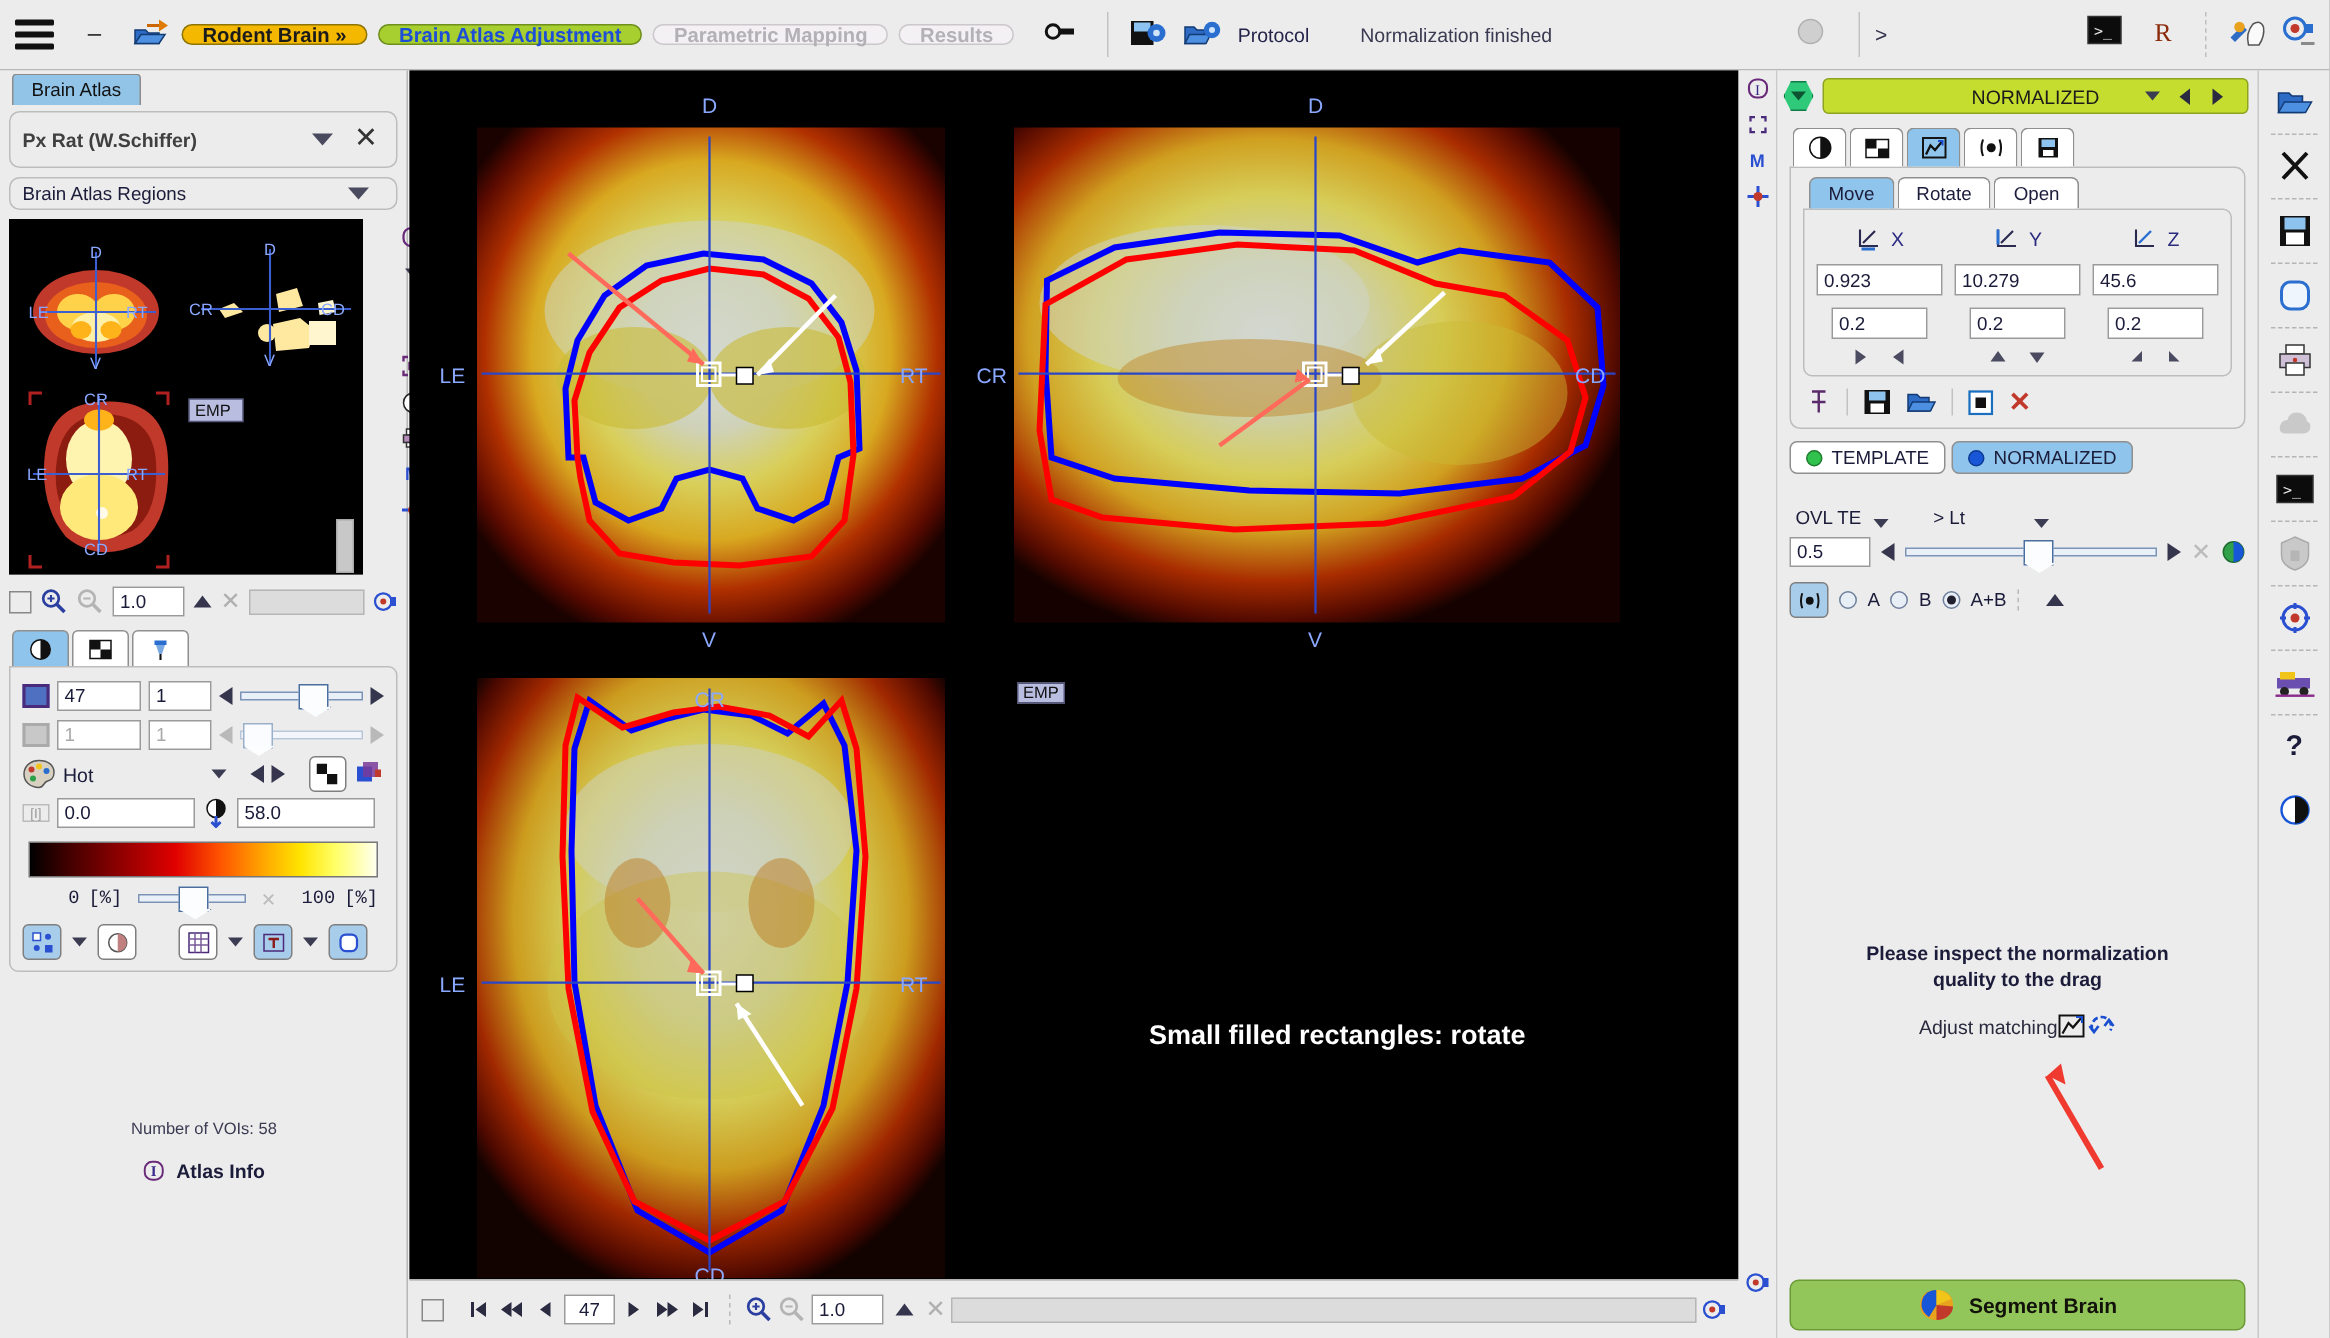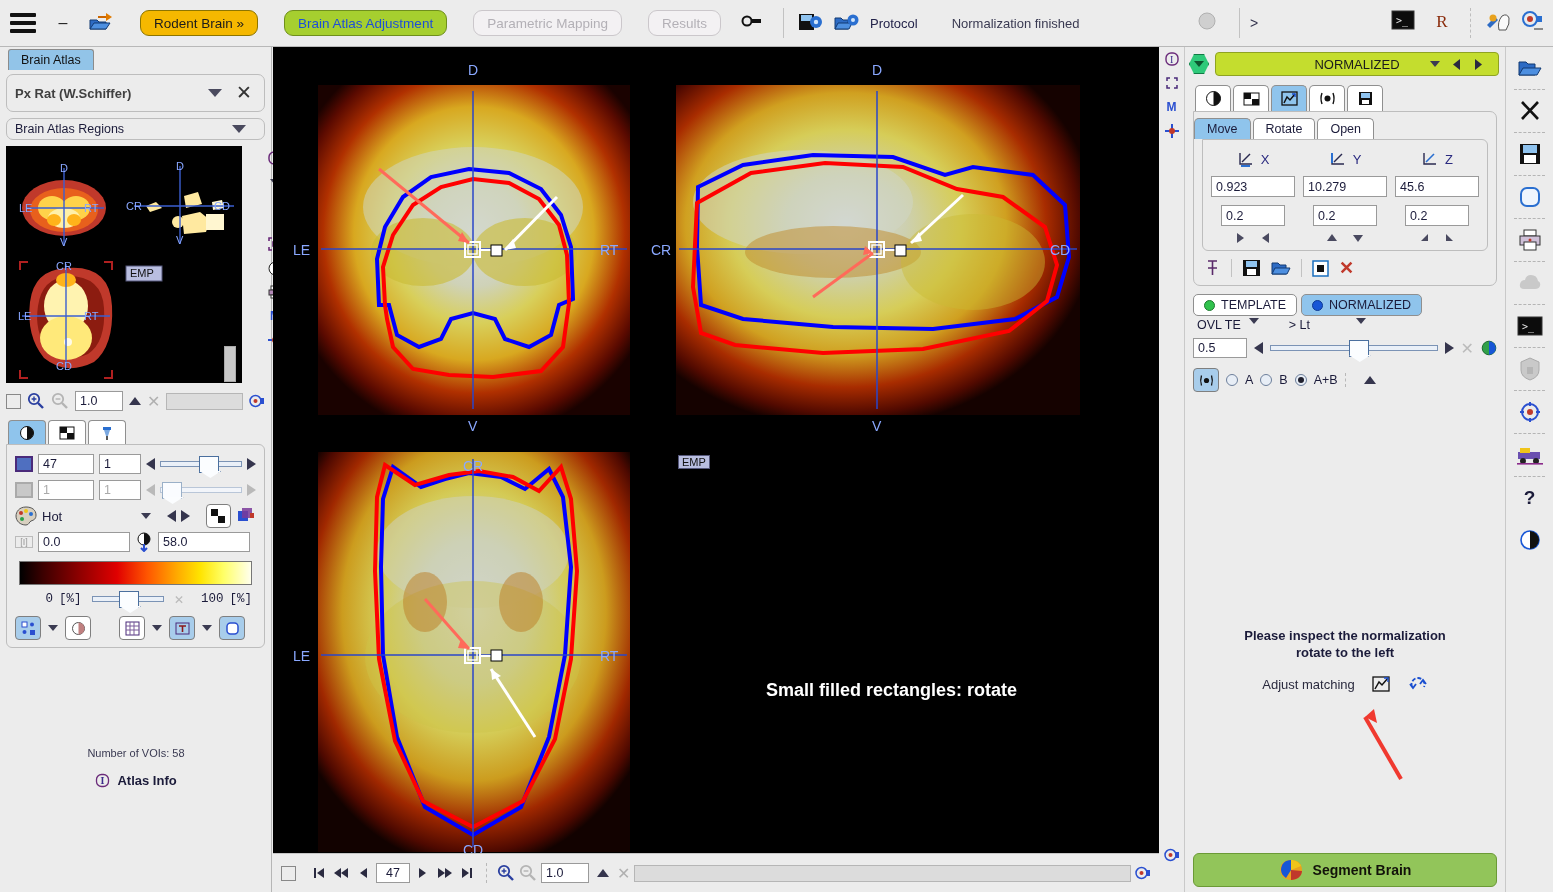--- a/index.html
+++ b/index.html
@@ -20,22 +20,22 @@
     background: #ececec; border-bottom: 1px solid #b8b8b8;
     display: flex; align-items: center;
   }
   .hamburger { width: 26px; height: 20px; margin-left: 10px; display: flex; flex-direction: column;
                justify-content: space-between; cursor: pointer; }
   .hamburger i { display:block; height: 4px; background: #111; border-radius: 1px; }
   .minico { width: 26px; margin-left: 14px; text-align: center; color: #222; font-size: 16px; line-height: 8px;}
   .openico { margin-left: 12px; width: 26px; height: 24px; position: relative; }
 
   .stepbtn {
-    height: 26px; border-radius: 9px; padding: 0 13px; display: flex; align-items: center;
-    font-weight: normal; font-size: 13.5px; border: 1px solid #9a9a9a; margin-left: 26px;
+    height: 14px; border-radius: 9px; padding: 0 13px; display: flex; align-items: center;
+    font-weight: bold; font-size: 13.5px; border: 1px solid #9a9a9a; margin-left: 7px;
     cursor: pointer; white-space: nowrap;
   }
   .stepbtn.orange { background: #f5b800; border-color: #8d7500; color: #1b1b1b; }
   .stepbtn.green  { background: #a6cf2f; border-color: #6f8f1c; color: #1d4ed8; }
   .stepbtn.dim    { background: #f3f1f3; border-color: #cbc7cb; color: #b3b0b6; }
 
   .tb-sep { width: 1px; height: 30px; background: #c2c2c2; margin: 0 10px; }
   .tb-sep.dotted { border-left: 1px dashed #bdbdbd; background: none; width: 0; }
   .tb-ico { width: 30px; height: 26px; position: relative; margin: 0 3px; cursor: pointer; }
   .tb-label { font-size: 13px; color: #23234a; margin-left: 4px; }
@@ -143,21 +143,21 @@
              display: flex; align-items: center; justify-content: center; }
   .hexIcon:after { content:''; width: 0; height:0; border-left:5px solid transparent;
                    border-right:5px solid transparent; border-top:6px solid #0d5530; }
 
   .rTabs { display: flex; margin: 8px 0 0 10px; }
   .rTab { width: 36px; height: 26px; border: 1px solid #8f8f8f; border-bottom: none;
           border-radius: 5px 5px 0 0; background: #fff; margin-right: 2px;
           display:flex; align-items:center; justify-content:center; cursor: pointer; }
   .rTab.on { background: #8fc4ec; }
   #rBody { margin: 0 8px; border: 1px solid #bdbdbd; border-radius: 0 7px 7px 7px; background: #ececec; padding-bottom: 6px;}
-  .mTabs { display: flex; margin: 6px 0 0 0; }
+  .mTabs { display: flex; margin: 6px 0 0 12px; }
   .mTab { border: 1px solid #8f8f8f; border-bottom: none; border-radius: 5px 5px 0 0;
           background: #fff; padding: 3px 12px; font-size: 12.5px; margin-right: 2px; cursor: pointer; }
   .mTab.on { background: #8fc4ec; }
   #xyzBox { margin: 0 8px; border: 1px solid #bdbdbd; border-radius: 0 6px 6px 6px; padding: 10px 4px 6px; }
   .axisHead { display:flex; }
   .axisHead > div { flex:1; display:flex; align-items:center; justify-content:center; gap: 6px;
                     font-size: 13px; color: #2a2a80; }
   .axisRow { display:flex; margin-top: 8px; }
   .axisRow > div { flex:1; display:flex; justify-content:center; }
   .fld { background: #fff; border: 1px solid #9a9a9a; height: 21px; width: 84px; padding: 0 4px;
@@ -168,31 +168,31 @@
 
   .iconBar { display:flex; align-items:center; gap: 10px; padding: 6px 10px 0; }
   .vdiv { width: 1px; height: 18px; background: #c2c2c2; }
 
   .tnTabs { display:flex; margin: 8px 8px 0; }
   .tnTab { border: 1px solid #8f8f8f; border-radius: 5px; background: #fff; padding: 3px 10px;
            font-size: 12.5px; display:flex; align-items:center; gap: 6px; margin-right: 4px; cursor: pointer; }
   .tnTab.on { background: #8fc4ec; }
   .dotg { width: 11px; height: 11px; border-radius: 50%; background: #31c24d; border: 1px solid #1d7a2f; }
   .dotb { width: 11px; height: 11px; border-radius: 50%; background: #1756d6; border: 1px solid #0d3a93; }
-  .ovlRow { display:flex; align-items:flex-start; gap: 8px; padding: 2px 12px 0; font-size: 12.5px; }
+  .ovlRow { display:flex; align-items:flex-end; gap: 8px; padding: 22px 12px 0; font-size: 12.5px; }
   .blendRow { display:flex; align-items:center; gap: 7px; padding: 6px 8px 0; }
   .radioRow { display:flex; align-items:center; gap: 7px; padding: 10px 8px 0; font-size: 12.5px; }
   .radio { width: 12px; height: 12px; border-radius: 50%; border: 1px solid #6d7f9b;
            background: #e8eef6; display:inline-block; position: relative; cursor: pointer; }
   .radio.on:after { content:''; position:absolute; left:2px; top:2px; width:6px; height:6px;
                     border-radius:50%; background:#20202e; }
   #guide { position: absolute; left: 0; top: 580px; width: 320px; text-align: center; }
   #guide .l1 { font-weight: bold; font-size: 13px; color: #1b1b3a; line-height: 17px; }
   #guide .l2 { margin-top: 14px; font-size: 13px; color: #2a2a3e; display:flex;
-               align-items:center; justify-content:center; gap: 17px; }
+               align-items:center; justify-content:center; gap: 0; }
   #segBtn { position: absolute; left: 8px; top: 806px; width: 304px; height: 34px;
             background: #92c55a; border: 1px solid #6b9a36; border-radius: 6px;
             display:flex; align-items:center; justify-content:center; gap: 10px;
             font-weight: bold; font-size: 14px; color: #12120a; cursor: pointer; }
   #farRail { position: absolute; left: 1505px; top: 47px; width: 48px; height: 845px;
              background: #ececec; border-left: 1px solid #c9c9c9; }
   #farRail .fi { height: 42px; display:flex; align-items:center; justify-content:center; cursor:pointer; }
   #farRail .dsh { border-bottom: 1px dashed #b5b5b5; margin: 0 8px; }
   svg { display: block; }
 </style>
@@ -1028,21 +1028,21 @@
       <span class="radio"></span>
       <span>B</span>
       <span class="radio on"></span>
       <span>A+B</span>
       <span style="width:6px;border-left:1px dashed #b8b8b8;height:14px"></span>
       <span style="width:0;height:0;border-left:6px solid transparent;border-right:6px solid transparent;border-bottom:8px solid #35354d;margin-left:6px"></span>
     </div>
 
     <div id="guide">
       <div class="l1">Please inspect the normalization</div>
-      <div class="l1">rotate to the left</div>
+      <div class="l1">quality to the drag</div>
       <div class="l2">
         <span>Adjust matching</span>
         <span>
           <svg width="19" height="18" viewBox="0 0 19 18">
               <rect x="1" y="2" width="16" height="14" fill="none" stroke="#111" stroke-width="1.3"></rect>
               <path d="M3 14 L7 7 L10 10 L16 3" fill="none" stroke="#111" stroke-width="1.5"></path>
               <path d="M12 3 L16 3 L16 7" fill="none" stroke="#1a4fd0" stroke-width="1.4"></path>
             </svg>
         </span>
         <span>

